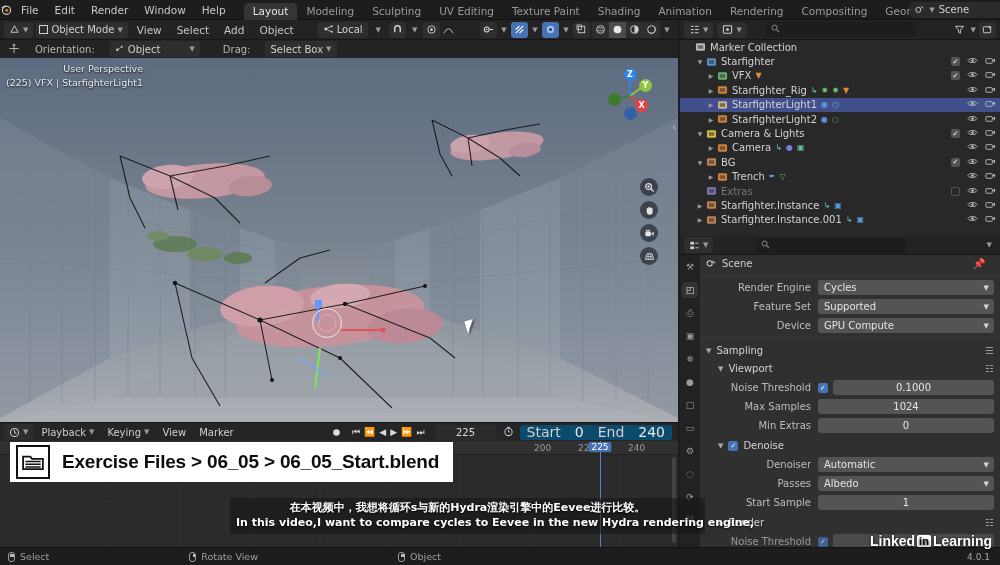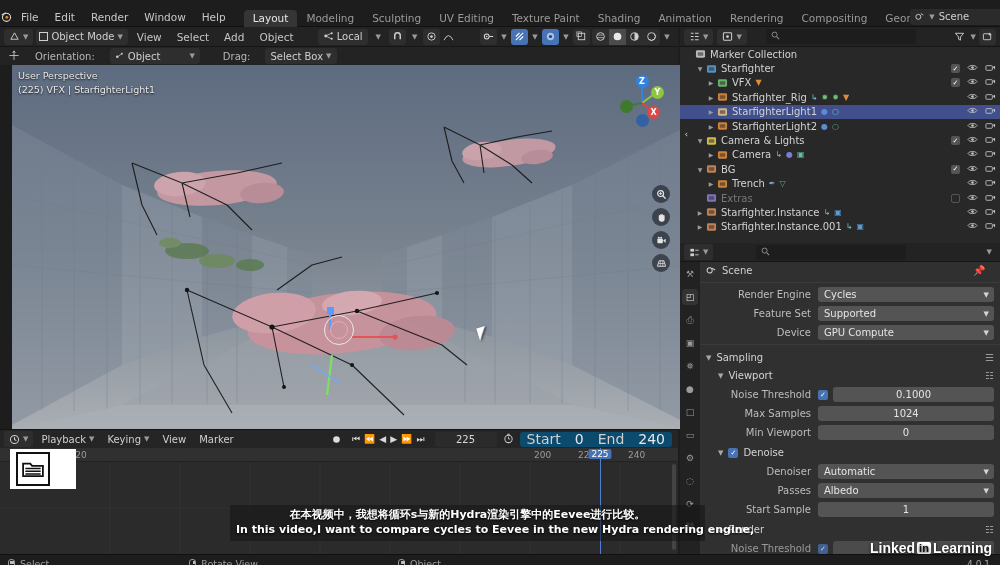--- a/index.html
+++ b/index.html
@@ -5,21 +5,21 @@
   * { box-sizing: border-box; margin: 0; padding: 0; }
   body {
     width: 1000px; height: 565px;
     background: #1d1d1d;
     font-family: "DejaVu Sans", "Liberation Sans", sans-serif;
     font-size: 10px;
     color: #c3c3c3;
     overflow: hidden;
     position: relative;
   }
-  #root { width:1000px; height:434px; position:relative;margin-top:7px; }
+  #root { width:1000px; height:434px; position:relative; }
 
   
   .topbar {
     position:absolute; left:0; top:0; width:1000px; height:20px;
     background:#1d1d1d; display:flex; align-items:center;
     border-bottom:1px solid #111;
   }
   .blender-logo { width:22px; display:flex; justify-content:center; align-items:center; }
   .menu-item { padding:0 8px; height:20px; line-height:20px; color:#c8c8c8; font-size:10.5px; white-space:nowrap; }
   .ws-tabs { display:flex; align-items:flex-end; height:20px; margin-left:10px; }
@@ -50,23 +50,24 @@
   .hdr-icon { width:17px;height:16px;background:#2e2e2e;border-radius:3px;
               display:flex;align-items:center;justify-content:center;font-size:9px;color:#c0c0c0;}
   .hdr-icon.sel { background:#4772b3; color:#fff; }
   .hdr-group { display:flex; align-items:center; }
   .hdr-group .hdr-icon { border-radius:0; }
   .hdr-group .hdr-icon:first-child { border-radius:3px 0 0 3px; }
   .hdr-group .hdr-icon:last-child { border-radius:0 3px 3px 0; }
 
   
   .viewport {
-    position:absolute; left:12px; top:58px; width:678px; height:364px;
+    position:absolute; left:0; top:58px; width:678px; height:364px;
     overflow:hidden;
     background: linear-gradient(180deg,#6f7d91 0%,#707d90 30%,#76808e 55%,#8d949d 80%,#a0a5ab 100%);
+    text-align: right;
   }
   .vp-overlay-text {
     position:absolute; left:6px; top:4px; font-size:9.5px; color:#e8e8e8;
     text-shadow:0 1px 2px rgba(0,0,0,.85); line-height:14px; z-index:40;
   }
   
   .nav-gizmo { position:absolute; right:22px; top:8px; width:52px; height:52px; z-index:45; }
   .axis-ball { position:absolute; width:13px;height:13px;border-radius:50%;
                display:flex;align-items:center;justify-content:center;
                font-size:8px;font-weight:bold;color:#fff; }
@@ -998,21 +999,21 @@
         <span>0.1000</span>
       </div>
     </div>
     <div class="p-row">
       <div class="p-label">Max Samples</div>
       <div class="p-ctl center">
         <span>1024</span>
       </div>
     </div>
     <div class="p-row">
-      <div class="p-label">Min Viewport</div>
+      <div class="p-label">Min Extras</div>
       <div class="p-ctl center">
         <span>0</span>
       </div>
     </div>
 
     <div class="p-sec" style="padding-left:18px">
       <span class="tri">▼</span>
       <span class="p-chk">✓</span>
       <span>Denoise</span>
     </div>
@@ -1072,20 +1073,21 @@
     </div>
   </div>
 
   <div class="file-banner">
     <div class="fb-icon">
       <svg width="22" height="18" viewBox="0 0 24 20">
         <path d="M1 4 h8 l2 2.5 h12 V18 H1 Z" fill="none" stroke="#111" stroke-width="2"></path>
         <path d="M3.5 9.5 h17 M3.5 12.5 h17 M3.5 15.5 h17" stroke="#111" stroke-width="1.6"></path>
       </svg>
     </div>
+    <div class="fb-text">Exercise Files &gt; 06_05 &gt; 06_05_Start.blend</div>
   </div>
 
   <div class="subs">
     <div class="sub-cn">在本视频中，我想将循环s与新的Hydra渲染引擎中的Eevee进行比较。</div>
     <div class="sub-en">In this video,I want to compare cycles to Eevee in the new Hydra rendering engine,</div>
   </div>
 
   <div class="lil-logo">
     <span>Linked</span>
       <span class="lil-in">in</span>

